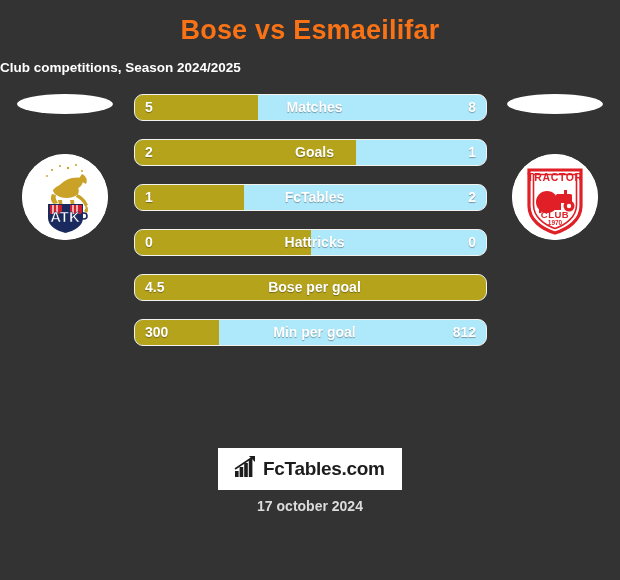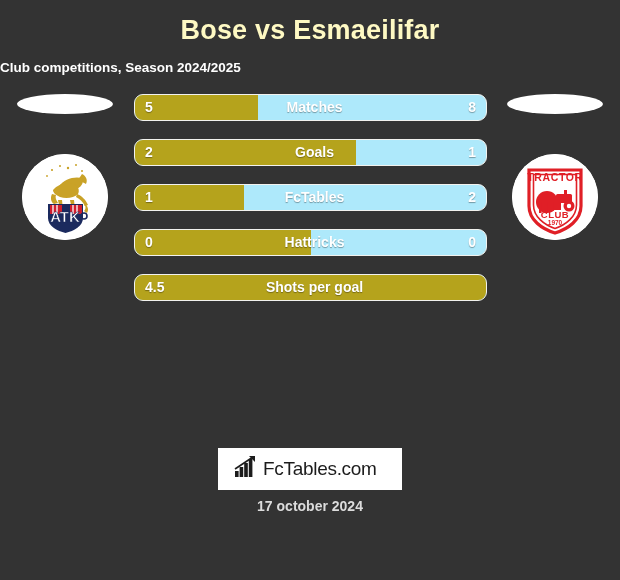--- a/index.html
+++ b/index.html
@@ -17,21 +17,21 @@
 
   .page {
     width: 620px;
     height: 580px;
     position: relative;
   }
 
   
   .title {
     text-align: center;
-    color: #fef9c3;
+    color: #f97316;
     font-size: 27px;
     font-weight: bold;
     letter-spacing: 0.2px;
     padding-top: 14px;
     line-height: 32px;
     white-space: nowrap;
   }
   .subtitle {
     text-align: left;
     color: #ffffff;
@@ -135,21 +135,21 @@
   .logo-box .chart-icon {
     display: inline-block;
     vertical-align: middle;
     margin-right: 5px;
   }
   .logo-text {
     display: inline-block;
     vertical-align: middle;
     color: #1c1c1c;
     font-size: 19px;
-    font-weight: normal;
+    font-weight: bold;
     letter-spacing: -0.3px;
     text-align: center;
   }
   .date {
     margin-top: 8px;
     color: #dcdcdc;
     font-size: 14px;
     font-weight: bold;
   }
 </style>
@@ -257,24 +257,30 @@
         <div class="bar-fill" style="width:50%"></div>
         <div class="bar-home">0</div>
         <div class="bar-label">Hattricks</div>
         <div class="bar-away">0</div>
       </div>
 
 
       <div class="bar-row">
         <div class="bar-fill" style="width:100%"></div>
         <div class="bar-home">4.5</div>
-        <div class="bar-label">Shots per goal</div>
+        <div class="bar-label">Bose per goal</div>
         <div class="bar-away"></div>
       </div>
 
+      <div class="bar-row">
+        <div class="bar-fill" style="width:24%"></div>
+        <div class="bar-home">300</div>
+        <div class="bar-label">Min per goal</div>
+        <div class="bar-away">812</div>
+      </div>
 
     </div>
   </div>
 
   <div class="footer">
     <div class="logo-box">
       <span class="chart-icon">
         <svg width="24" height="22" viewBox="0 0 24 22" xmlns="http://www.w3.org/2000/svg" aria-hidden="true">
           <rect x="1" y="15" width="3.6" height="6" fill="#1c1c1c"></rect>
           <rect x="5.6" y="11" width="3.6" height="10" fill="#1c1c1c"></rect>

